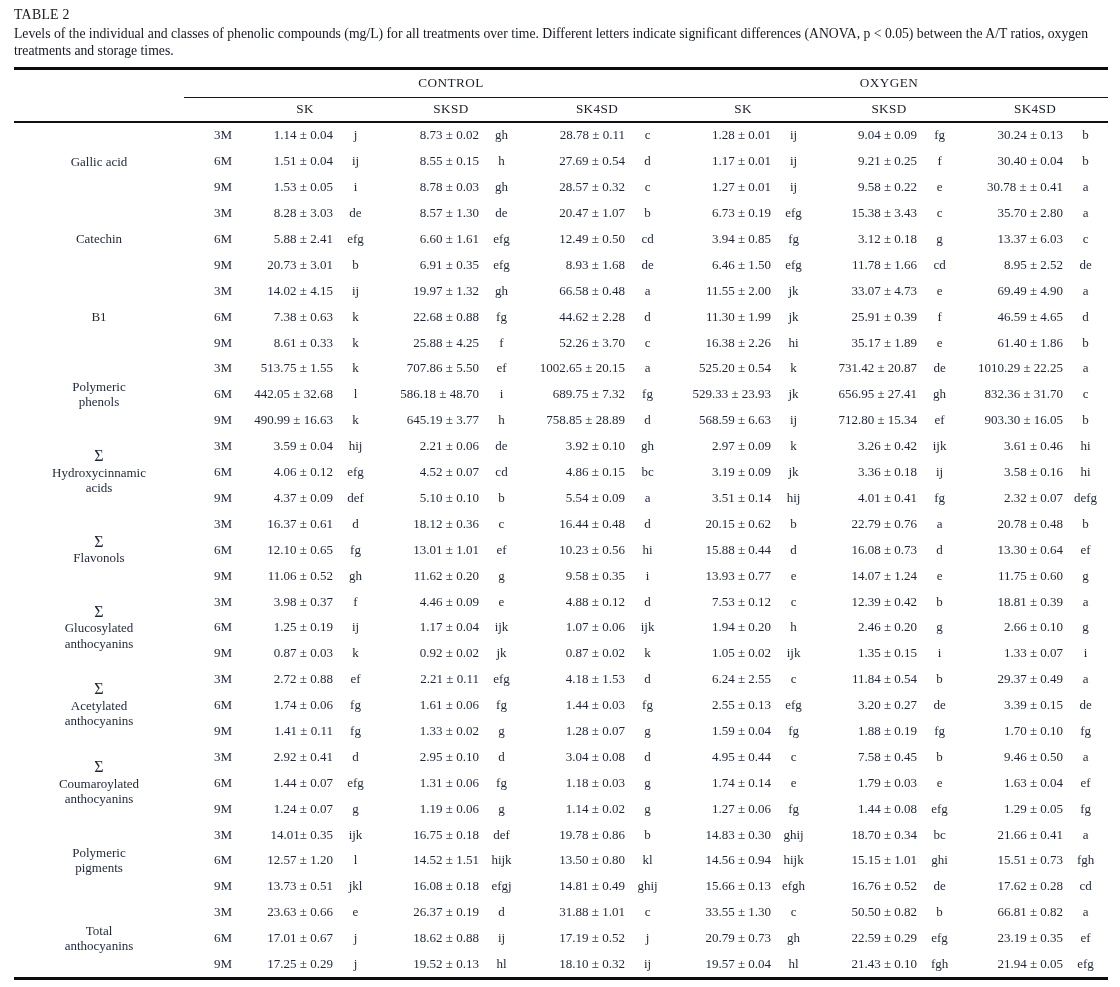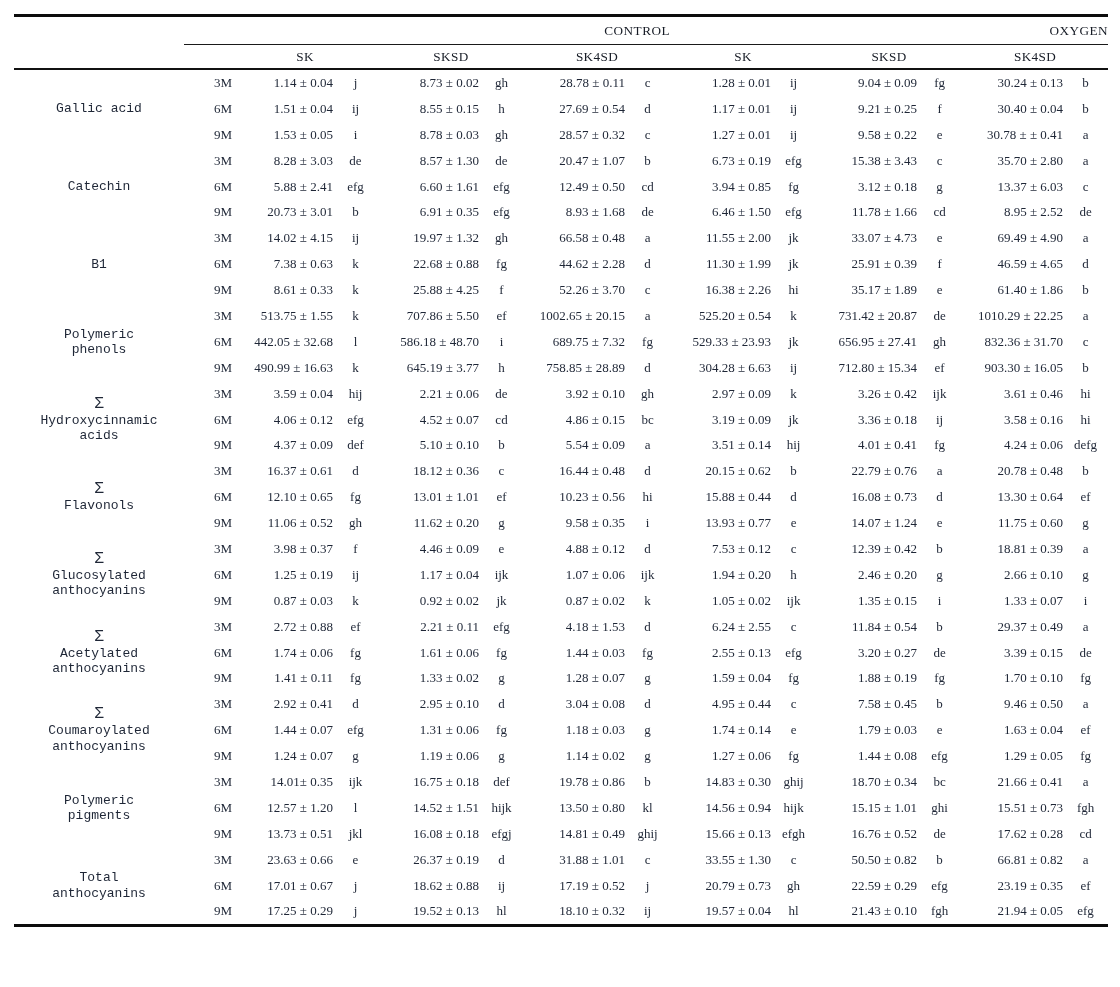--- a/index.html
+++ b/index.html
@@ -35,48 +35,49 @@
     border-bottom: 3px solid #0c0c0c;
   }
   table.data th, table.data td {
     font-weight: normal;
     font-size: 13px;
     vertical-align: middle;
     padding: 0;
     color: #1e2636;
   }
   tr.grp-row th { height: 27px; letter-spacing: 0.5px; font-size: 13.2px; color: #171c26; }
-  tr.grp-row th.u { border-bottom: 1.4px solid #1a1a1a; text-align: right; }
+  tr.grp-row th.u { border-bottom: 1.4px solid #1a1a1a; }
   tr.sub-row th { height: 23px; border-bottom: 2px solid #111111; letter-spacing: 0.4px; font-size: 13.2px; color: #171c26; margin-top: 48px; }
   td.lbl {
     text-align: center;
     line-height: 1.18;
     font-size: 13.2px;
     color: #171c26;
-    font-family: Liberation Mono, monospace;
   }
   td.lbl .sigma { font-size: 16px; line-height: 1.05; }
   td.time {
     font-weight: bold;
     text-align: right;
     font-size: 13px;
     color: #14181f;
     height: 25.9px;
   }
   td.val {
     text-align: right;
     padding-right: 7px;
     white-space: nowrap;
   }
   td.ltr { text-align: center; }
 </style>
 </head>
 <body>
 
 <div class="page">
+  <div class="tbl-title">TABLE 2</div>
+  <div class="tbl-caption">Levels of the individual and classes of phenolic compounds (mg/L) for all treatments over time. Different letters indicate significant differences (ANOVA, p &lt; 0.05) between the A/T ratios, oxygen treatments and storage times.</div>
 
   <table class="data">
     <colgroup>
       <col style="width:170px">
       <col style="width:48px">
       <col style="width:101px">
         <col style="width:45px">
       <col style="width:101px">
         <col style="width:45px">
       <col style="width:101px">
@@ -286,21 +287,21 @@
           <td class="ltr">c</td>
         </tr>
         <tr>
           <td class="time">9M</td>
           <td class="val">490.99 ± 16.63</td>
           <td class="ltr">k</td>
           <td class="val">645.19 ± 3.77</td>
           <td class="ltr">h</td>
           <td class="val">758.85 ± 28.89</td>
           <td class="ltr">d</td>
-          <td class="val">304.28 ± 6.63</td>
+          <td class="val">568.59 ± 6.63</td>
           <td class="ltr">ij</td>
           <td class="val">712.80 ± 15.34</td>
           <td class="ltr">ef</td>
           <td class="val">903.30 ± 16.05</td>
           <td class="ltr">b</td>
         </tr>
         <tr>
           <td rowspan="3" class="lbl">
             <div class="sigma">Σ</div>
             <div>Hydroxycinnamic</div>
@@ -340,21 +341,21 @@
           <td class="val">4.37 ± 0.09</td>
           <td class="ltr">def</td>
           <td class="val">5.10 ± 0.10</td>
           <td class="ltr">b</td>
           <td class="val">5.54 ± 0.09</td>
           <td class="ltr">a</td>
           <td class="val">3.51 ± 0.14</td>
           <td class="ltr">hij</td>
           <td class="val">4.01 ± 0.41</td>
           <td class="ltr">fg</td>
-          <td class="val">4.24 ± 0.06</td>
+          <td class="val">2.32 ± 0.07</td>
           <td class="ltr">defg</td>
         </tr>
         <tr>
           <td rowspan="3" class="lbl">
             <div class="sigma">Σ</div>
             <div>Flavonols</div>
           </td>
           <td class="time">3M</td>
           <td class="val">16.37 ± 0.61</td>
           <td class="ltr">d</td>

